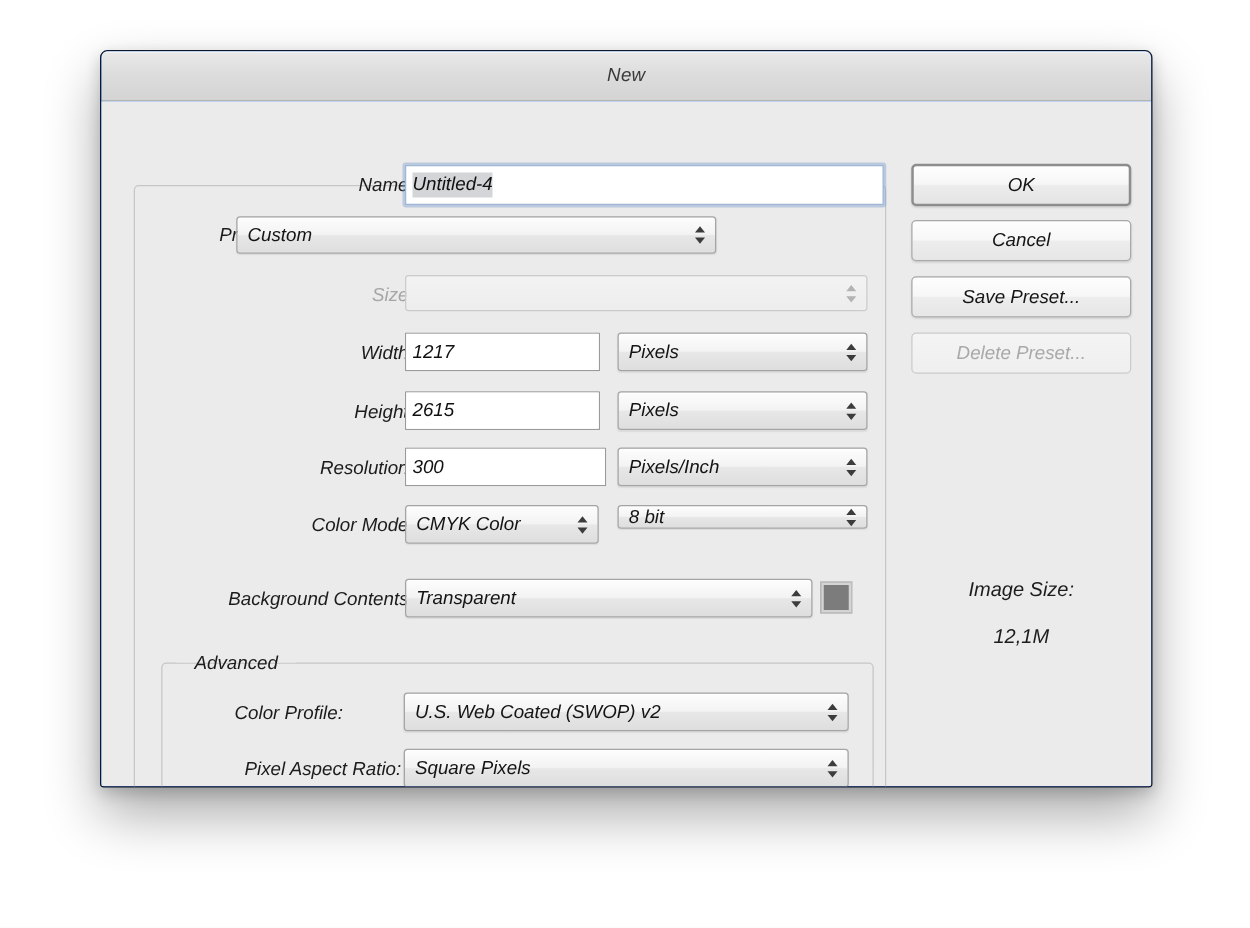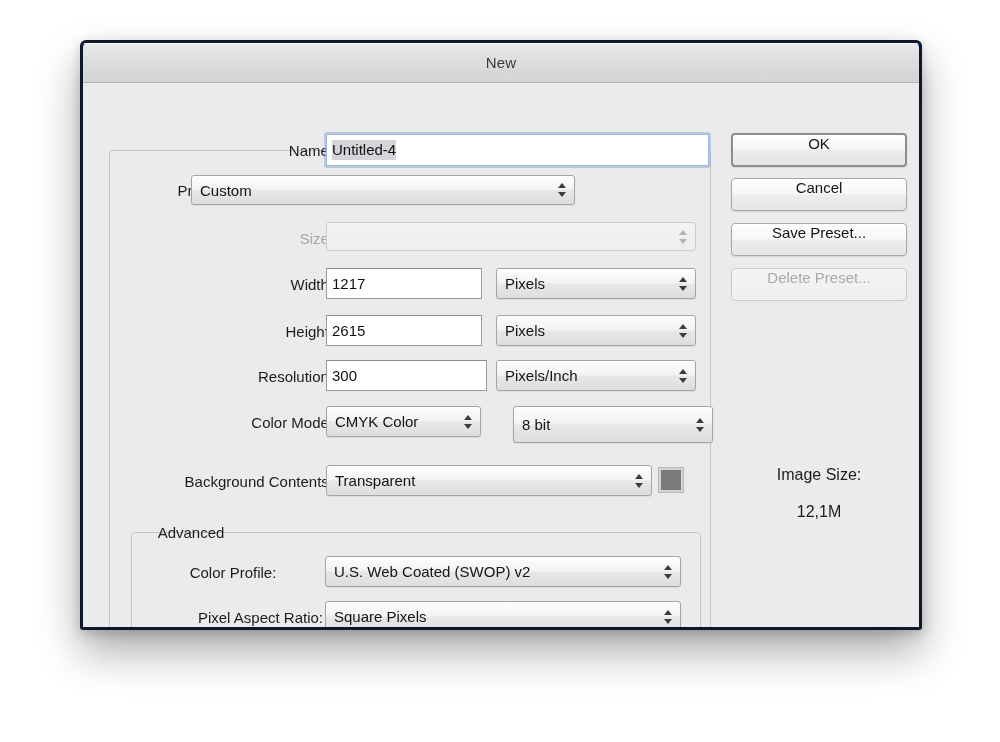--- a/index.html
+++ b/index.html
@@ -21,24 +21,25 @@
 
   
   .window {
     position: absolute;
     left: 80px;
     top: 40px;
     width: 842px;
     height: 590px;
     border-radius: 6px 6px 3px 3px;
     background: #3b82f6;
-    border: 3px solid #0f172a;
+    border: 1px solid #0f172a;
     box-shadow: 0 22px 44px rgba(0,0,0,0.33), 0 4px 12px rgba(0,0,0,0.18);
     box-sizing: border-box;
     overflow: hidden;
+    font-style: italic;
   }
 
   .titlebar {
     position: absolute;
     left: 0; top: 0;
     width: 100%;
     height: 40px;
     box-sizing: border-box;
     background: linear-gradient(to bottom, #e9e9e9 0%, #dcdcdc 50%, #d4d4d4 100%);
     border-bottom: 1px solid #b4b4b4;
@@ -143,21 +144,21 @@
 
   
   .btn {
     box-sizing: border-box;
     background: linear-gradient(to bottom, #fefefe 0%, #f7f7f7 48%, #ededed 52%, #e6e6e6 100%);
     border: 1px solid #a8a8a8;
     border-radius: 4px;
     font-size: 15px;
     color: #151515;
     display: flex;
-    align-items: flex-start;
+    align-items: center;
     justify-content: center;
     box-shadow: 0 1px 0 rgba(255,255,255,0.8) inset, 0 1px 1.5px rgba(0,0,0,0.10);
     cursor: default;
   }
   .btn.default {
     border: 2px solid #8d8d8d;
     background: linear-gradient(to bottom, #fefefe 0%, #f6f6f6 48%, #ececec 52%, #e4e4e4 100%);
   }
   .btn.disabled {
     background: linear-gradient(to bottom, #f4f4f4 0%, #efefef 100%);
@@ -270,21 +271,21 @@
       </div>
 
       <div class="label" style="position:absolute; left:125px; top:330px; width:125px; line-height:20px;">Color Mode:</div>
       <div class="popup" style="position:absolute; left:243px; top:323px; width:155px; height:31px;">
         <span>CMYK Color</span>
         <span class="arrows">
             <i class="up"></i>
             <i class="down"></i>
           </span>
       </div>
-      <div class="popup" style="position:absolute; left:430px; top:323px; width:200px; height:37px;">
+      <div class="popup" style="position:absolute; left:413px; top:323px; width:200px; height:19px;">
         <span>8 bit</span>
         <span class="arrows">
             <i class="up"></i>
             <i class="down"></i>
           </span>
       </div>
 
       <div class="label" style="position:absolute; left:20px; top:389px; width:230px; line-height:20px;">Background Contents:</div>
       <div class="popup" style="position:absolute; left:243px; top:382px; width:326px; height:31px;">
         <span>Transparent</span>

